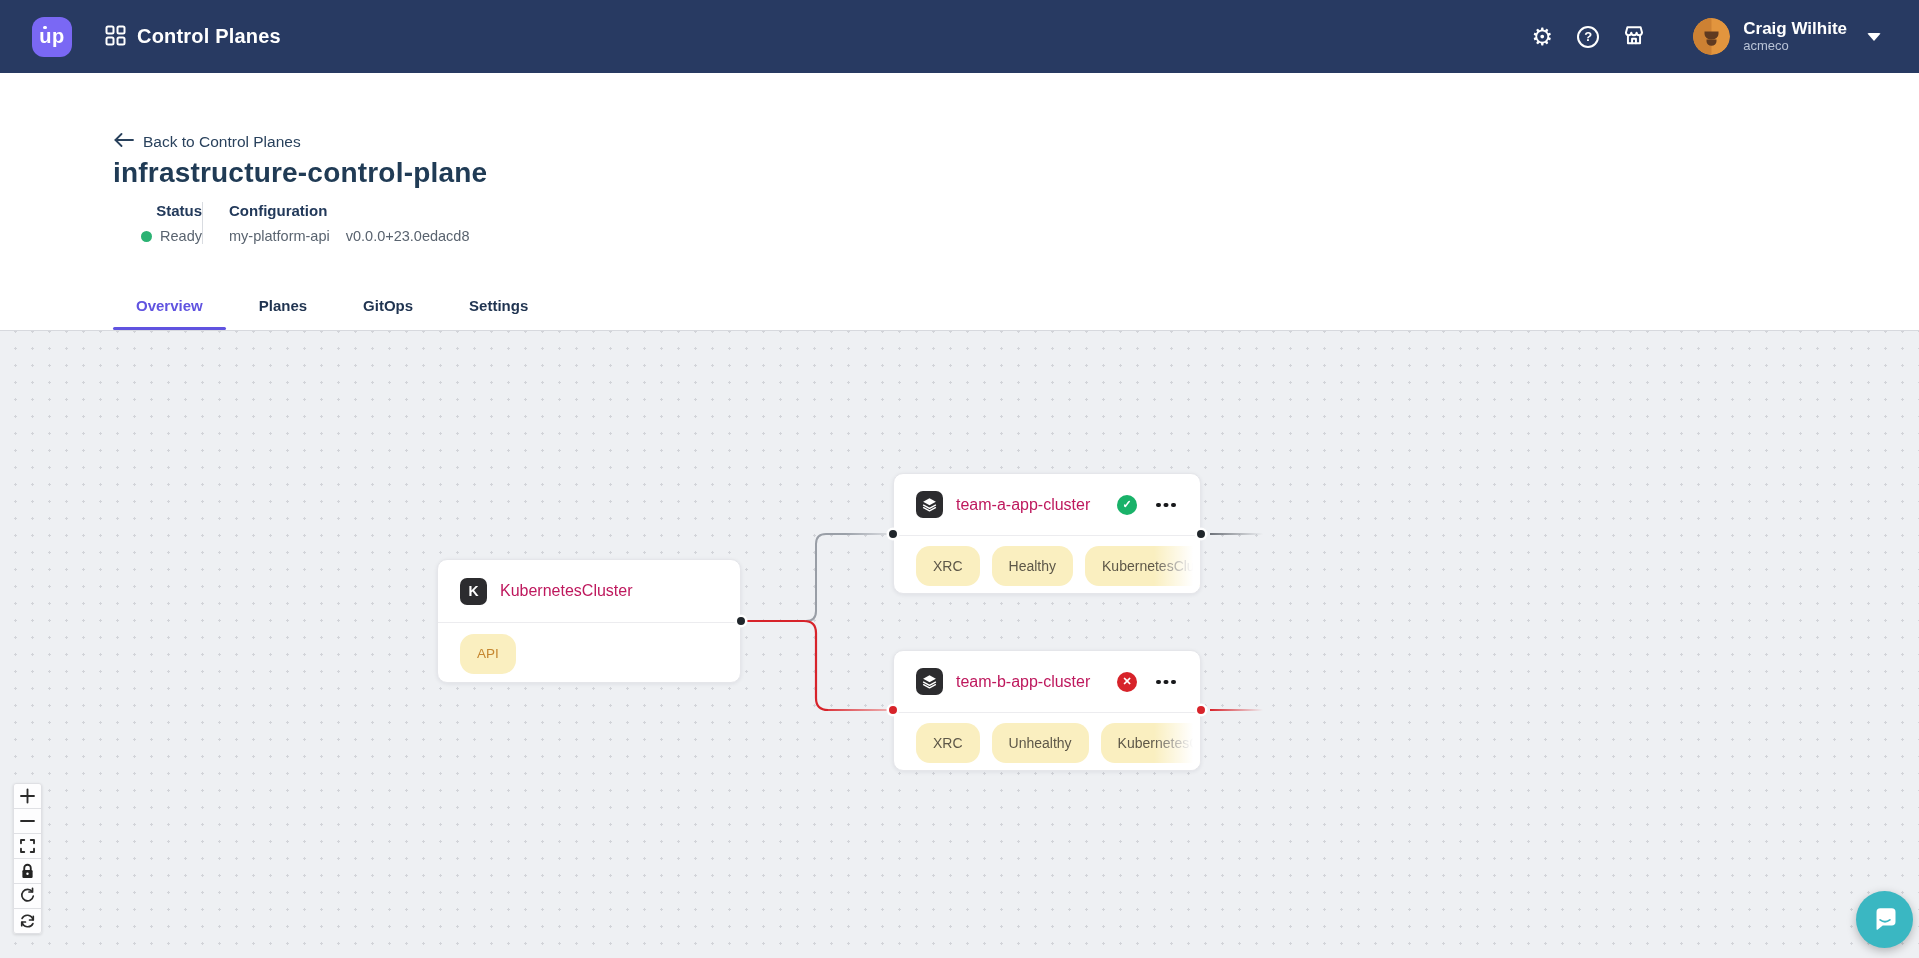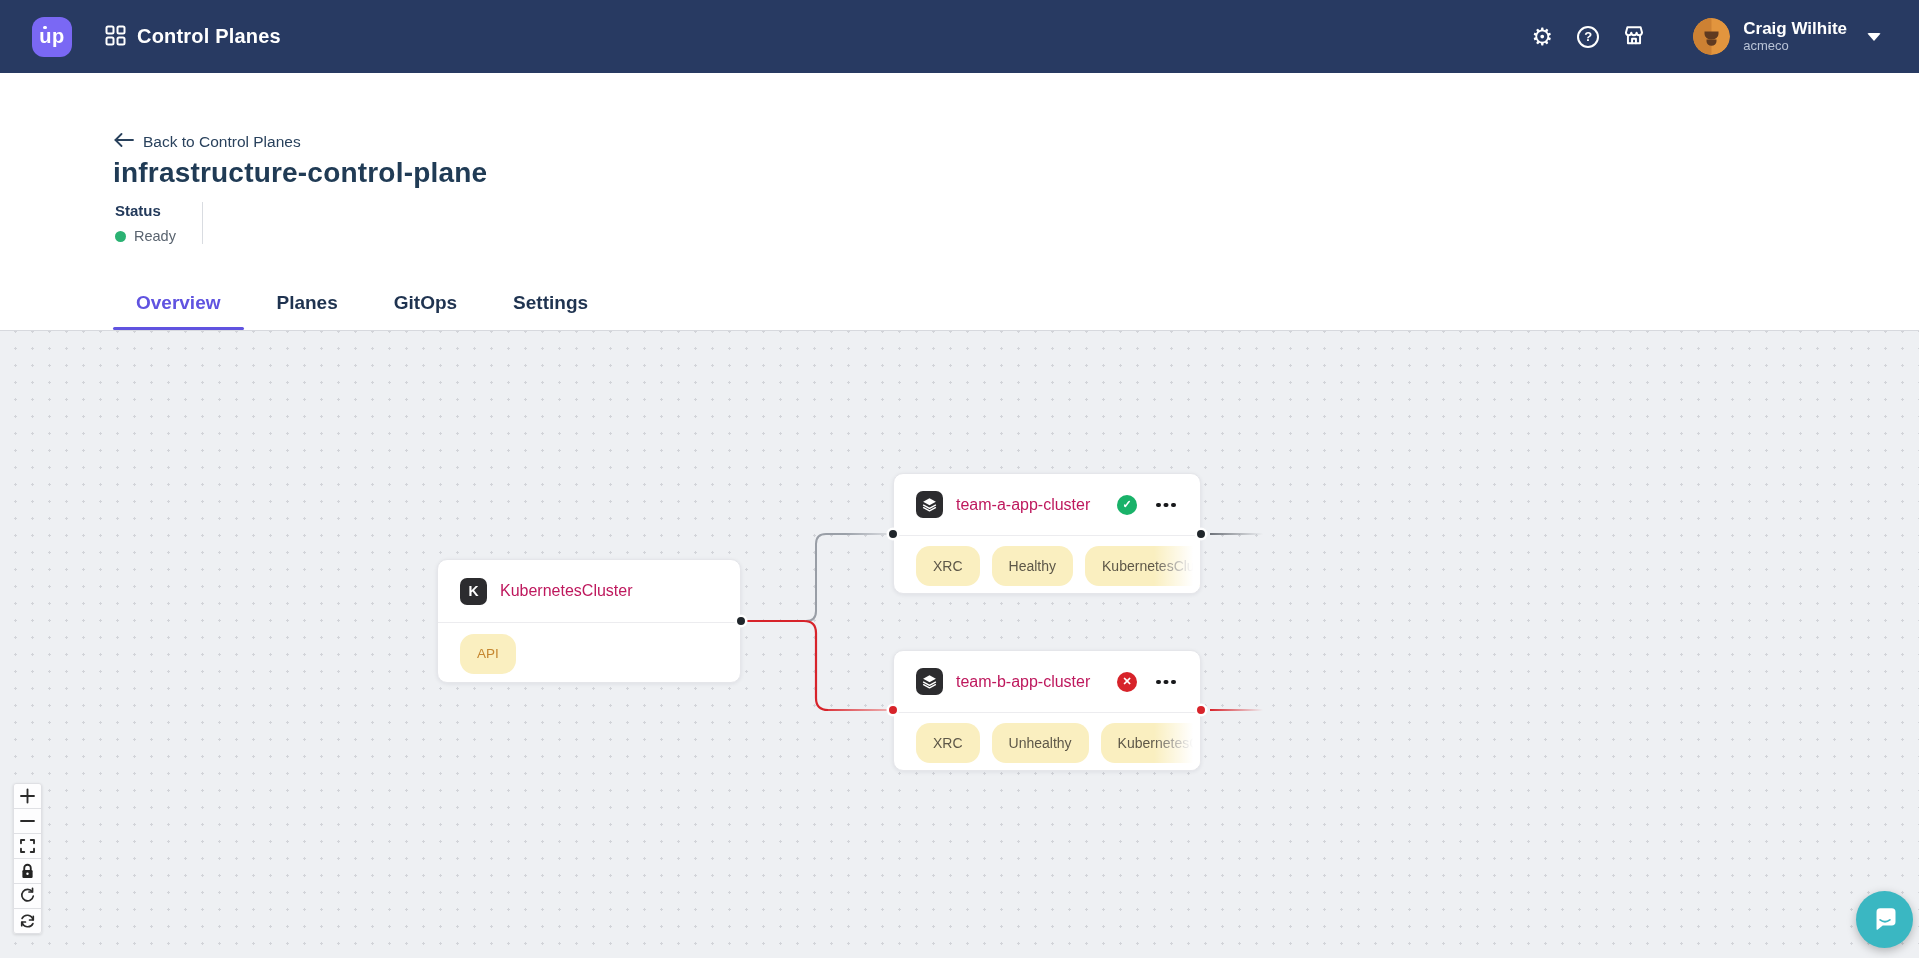--- a/index.html
+++ b/index.html
@@ -36,26 +36,26 @@
   .page-header { position:absolute; top:89px; left:0; width:1919px; height:241px; background:#ffffff; }
   .back-link { position:absolute; top:44px; left:114px; display:flex; align-items:center; gap:9px;
     color:#29415c; font-size:15.5px; cursor:pointer; }
   .page-title { position:absolute; top:68px; left:113px; color:#203b55; font-size:28px; font-weight:bold;
     letter-spacing:0.2px; }
   .meta-row { position:absolute; top:113px; left:115px; display:flex; }
   .meta-col { display:flex; flex-direction:column; gap:9px; }
   .meta-label { color:#22395a; font-size:15px; font-weight:bold; }
   .meta-value { color:#59636f; font-size:14.5px; display:flex; align-items:center; gap:8px; }
   .meta-divider { width:1px; background:#d9dce1; margin:0 26px 0 0; align-self:stretch; }
-  .status-col { width:87px; }
+  .status-col { width:87px;align-items:flex-end; }
   .status-dot { width:11px; height:11px; border-radius:50%; background:#2bb273; display:inline-block; }
   .config-values { display:flex; gap:16px; }
 
   .tabs { position:absolute; left:113px; bottom:0; display:flex; gap:10px; }
-  .tab { position:relative; padding:0 23px 16px 23px; font-size:19px; font-weight:bold;
+  .tab { position:relative; padding:0 23px 16px 23px; font-size:15px; font-weight:bold;
     color:#1f3350; cursor:pointer; }
   .tab.active { color:#6053e0; }
   .tab.active::after { content:""; position:absolute; left:0; right:0; bottom:0; height:3px;
     background:#6053e0; border-radius:2px; }
 
   
   .canvas { position:absolute; top:330px; left:0; width:1919px; height:628px;
     background:#eef0f3; border-top:1px solid #d7d9de;
     background-image:radial-gradient(circle, #d2d4d9 1.3px, rgba(0,0,0,0) 1.4px);
     background-size:17px 17px; background-position:7px 9px; }
@@ -175,20 +175,27 @@
 
     <div class="meta-row">
       <div class="meta-col status-col">
         <span class="meta-label">Status</span>
         <span class="meta-value">
           <span class="status-dot"></span>
           <span>Ready</span>
         </span>
       </div>
       <div class="meta-divider"></div>
+      <div class="meta-col">
+        <span class="meta-label">Configuration</span>
+        <span class="meta-value config-values">
+          <span>my-platform-api</span>
+          <span>v0.0.0+23.0edacd8</span>
+        </span>
+      </div>
     </div>
 
     <div class="tabs">
       <div class="tab active">Overview</div>
       <div class="tab">Planes</div>
       <div class="tab">GitOps</div>
       <div class="tab">Settings</div>
     </div>
   </div>
 

